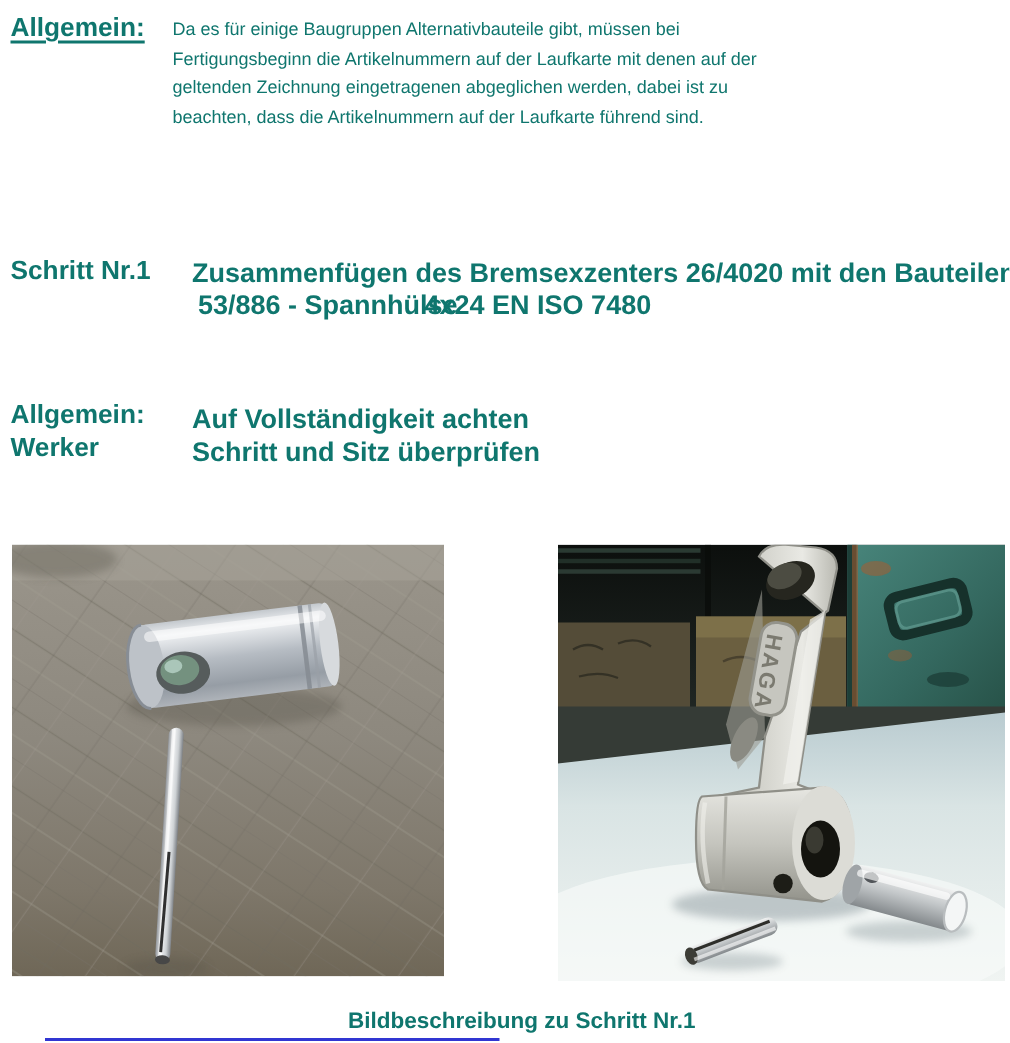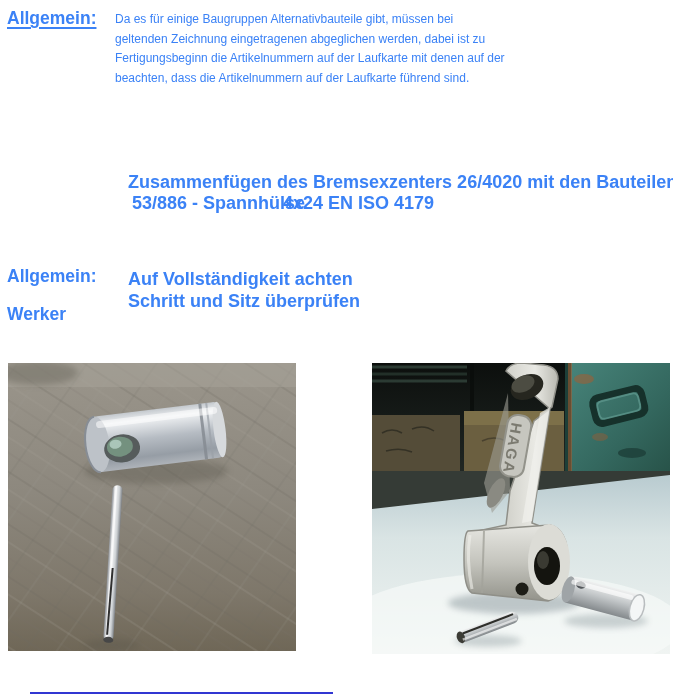--- a/index.html
+++ b/index.html
@@ -1,18 +1,18 @@
 <!DOCTYPE html>
 <html><head>
 <meta charset="utf-8">
 <style>
   html,body { margin:0; padding:0; background:#ffffff; }
   .page {
     position:relative; width:673px; height:695px; background:#ffffff;
-    font-family:"Liberation Sans", sans-serif; color:#3b82f6; overflow:hidden;
+    font-family:"Liberation Sans", sans-serif; color:#0f766e; overflow:hidden;
   }
   .hlabel { position:absolute; font-size:17.5px; font-weight:bold; white-space:nowrap; }
   .hlabel.u { text-decoration:underline; text-decoration-thickness:2px; text-underline-offset:3px; }
   .para { position:absolute; left:115px; top:10px; font-size:12px; line-height:19.5px; }
   .para div { white-space:nowrap; }
   .btxt { font-size:18px; font-weight:bold; white-space:nowrap;margin-left:10px; }
   .schritt-content { position:absolute; left:118px; top:172px; line-height:20.5px; }
   .part-row { padding-left:4px; }
   .part-num { display:inline-block; width:146px; }
   .kv { position:absolute; }
@@ -21,36 +21,37 @@
   .footer-line { position:absolute; left:30px; top:692px; width:303px; height:2px; }
 </style>
 </head>
 <body>
 
 <div class="page">
 
   <div class="hlabel u" style="left:7px; top:8px;">Allgemein:</div>
   <div class="para">
     <div>Da es für einige Baugruppen Alternativbauteile gibt, müssen bei</div>
+    <div>Fertigungsbeginn die Artikelnummern auf der Laufkarte mit denen auf der</div>
     <div>geltenden Zeichnung eingetragenen abgeglichen werden, dabei ist zu</div>
-    <div>Fertigungsbeginn die Artikelnummern auf der Laufkarte mit denen auf der</div>
     <div>beachten, dass die Artikelnummern auf der Laufkarte führend sind.</div>
   </div>
 
+  <div class="hlabel" style="left:7px; top:170px;">Schritt Nr.1</div>
   <div class="schritt-content">
     <div class="btxt">Zusammenfügen des Bremsexzenters 26/4020 mit den Bauteilen</div>
     <div class="btxt part-row">
       <span class="part-num">53/886 - Spannhülse</span>
-      <span class="part-spec">4x24 EN ISO 4179</span>
+      <span class="part-spec">4x24 EN ISO 7480</span>
     </div>
   </div>
 
   <div class="hlabel" style="left:7px; top:266px;">Allgemein:</div>
   <div class="kv btxt" style="left:118px; top:269px;">Auf Vollständigkeit achten</div>
-  <div class="hlabel" style="left:7px; top:304px;">Werker</div>
+  <div class="hlabel" style="left:7px; top:288px;">Werker</div>
   <div class="kv btxt" style="left:118px; top:291px;">Schritt und Sitz überprüfen</div>
 
   <div class="photo" style="left:8px; top:363px; width:288px; height:288px;">
     <svg width="288" height="288" viewBox="0 0 288 288">
       <defs>
         <linearGradient id="lp-bg" x1="0" y1="0" x2="0" y2="1">
           <stop offset="0" stop-color="#9a958b"></stop>
           <stop offset="0.45" stop-color="#8d887e"></stop>
           <stop offset="0.8" stop-color="#7e776a"></stop>
           <stop offset="1" stop-color="#6f6757"></stop>
@@ -219,15 +220,16 @@
         <rect x="192" y="222" width="76" height="27" rx="5" fill="url(#rp-pin2)"></rect>
         <ellipse cx="195" cy="235.5" rx="6" ry="13.5" fill="#9fa4a7"></ellipse>
         <ellipse cx="266" cy="235.5" rx="7" ry="13.5" fill="#f4f6f6"></ellipse>
         <ellipse cx="266" cy="235.5" rx="7" ry="13.5" fill="none" stroke="#b9bdbf" stroke-width="1.5"></ellipse>
         <ellipse cx="206" cy="228" rx="5" ry="3.5" fill="#52565a"></ellipse>
         <rect x="196" y="224.5" width="64" height="5" rx="2.5" fill="#ffffff" opacity="0.65"></rect>
       </g>
     </svg>
   </div>
 
+  <div class="caption">Bildbeschreibung zu Schritt Nr.1</div>
   <div class="footer-line" style="background: rgb(49, 54, 210);"></div>
 
 </div>
 
 </body></html>

